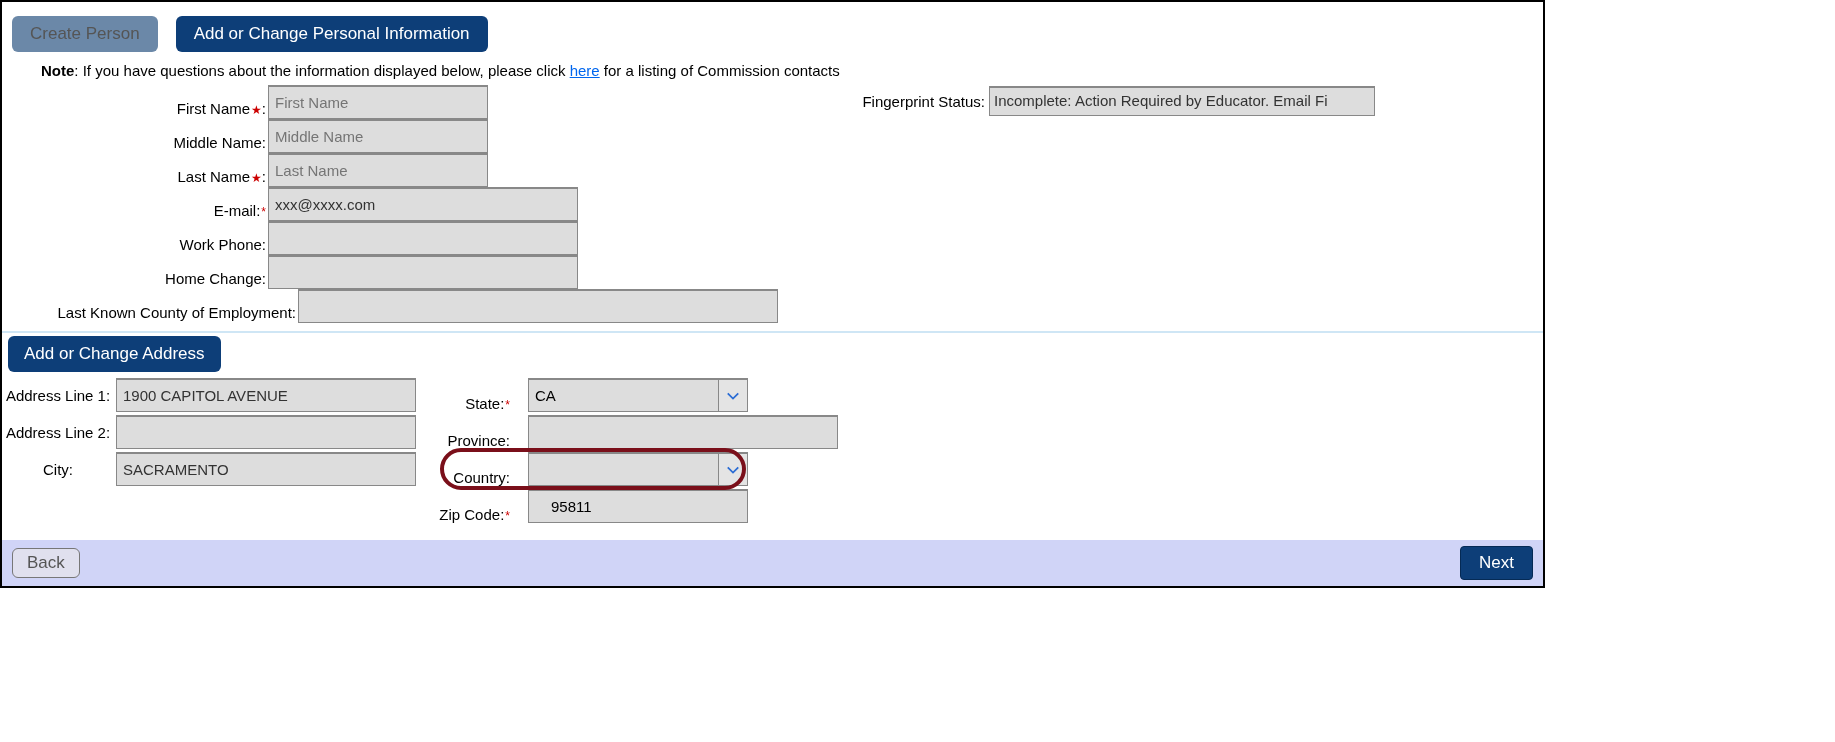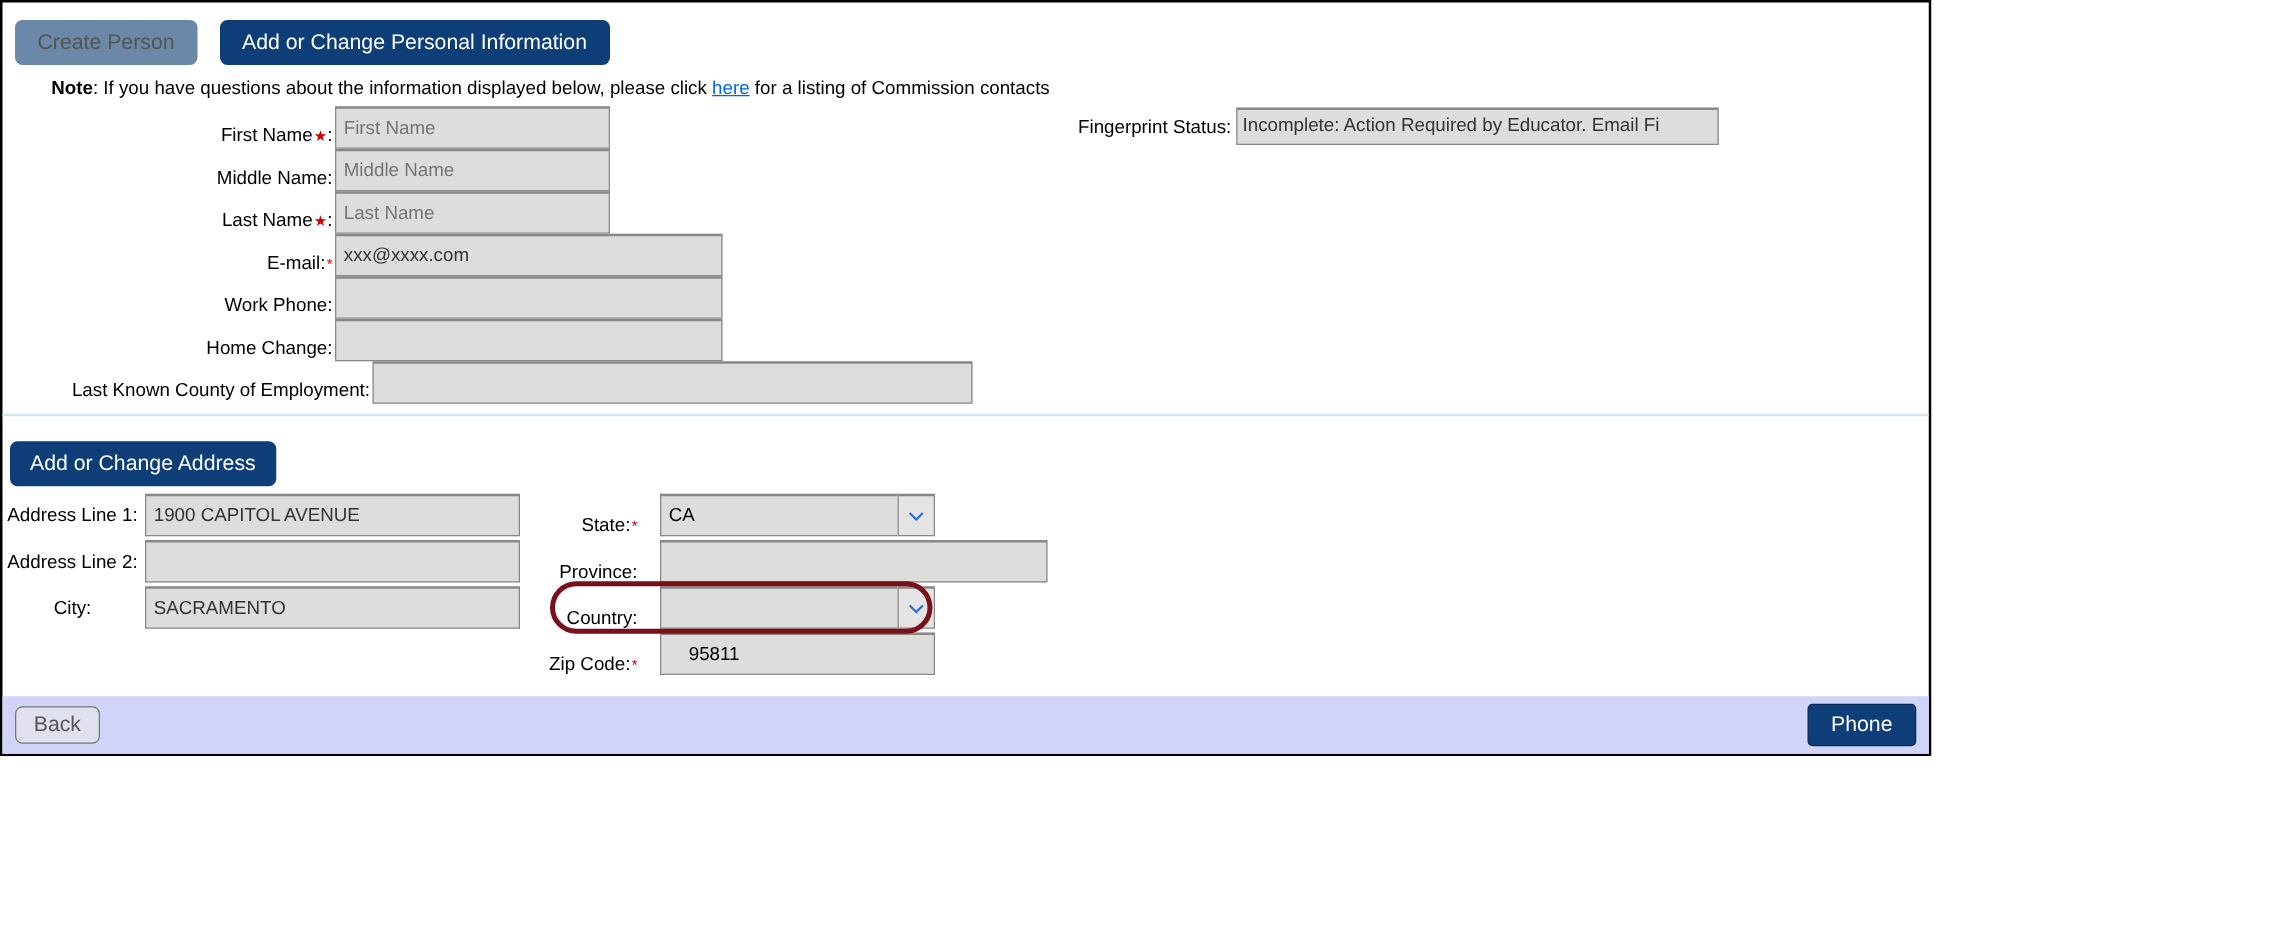--- a/index.html
+++ b/index.html
@@ -91,21 +91,21 @@
       overflow: hidden;
       white-space: nowrap;
     }
 
     .separator {
       border-top: 2px solid #cfe6f5;
       margin-top: 8px;
     }
 
     .section2-tab {
-      margin: 20px 0 6px 6px;
+      margin: 3px 0 6px 6px;
     }
     .section2-tab .tab-btn { padding: 8px 16px; }
 
     .addr-grid {
       position: relative;
       padding: 0 0 10px 0;
     }
     .addr-row {
       display: flex;
       align-items: center;
@@ -301,16 +301,16 @@
         <div class="addr-label2"><span>Zip Code:</span><span class="star-red">*</span></div>
         <div class="zip-input"><input type="text" value="95811" style=""></div>
       </div>
     </div>
 
     <div class="country-highlight" id="highlight-oval" style="left: 438px; top: 70px; width: 306px; height: 42px;"></div>
   </div>
 
   <div class="footer-bar">
     <button class="back-btn">Back</button>
-    <button class="next-btn">Phone</button>
+    <button class="next-btn">Next</button>
   </div>
 
 </div>
 
 </body></html>

